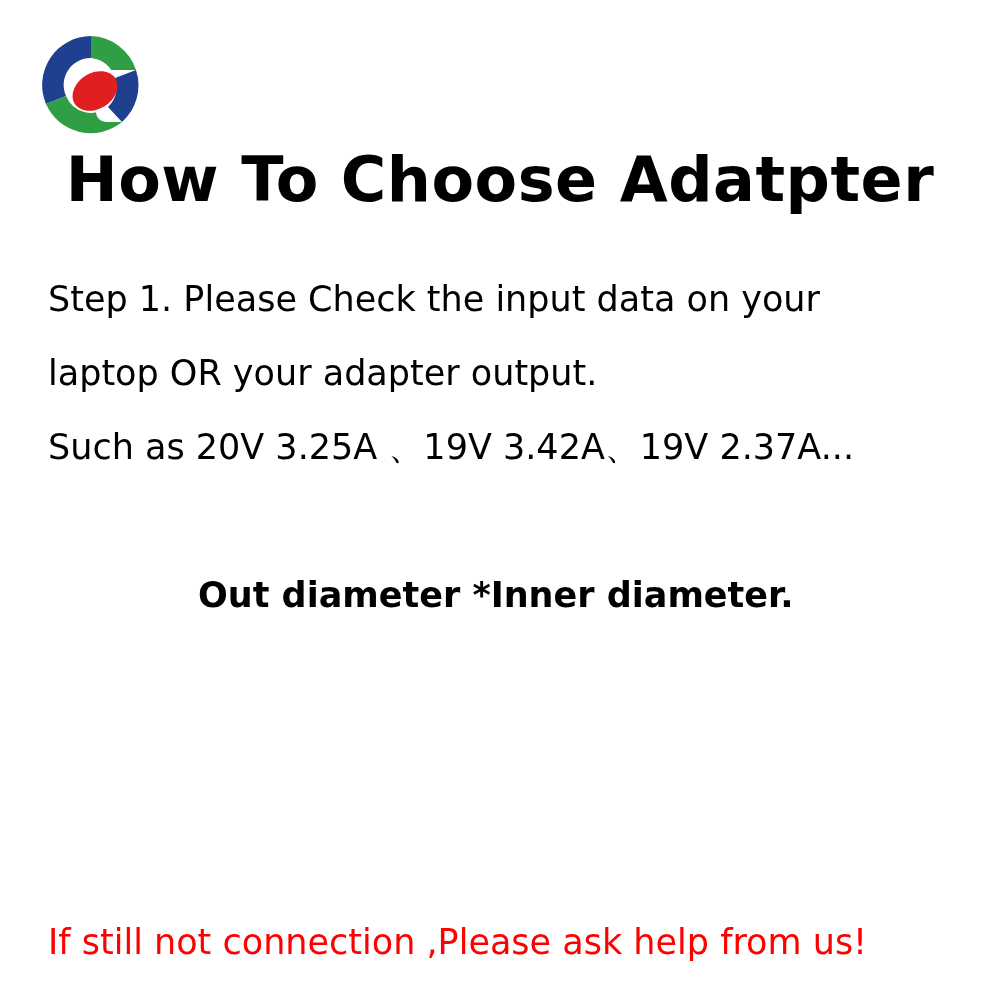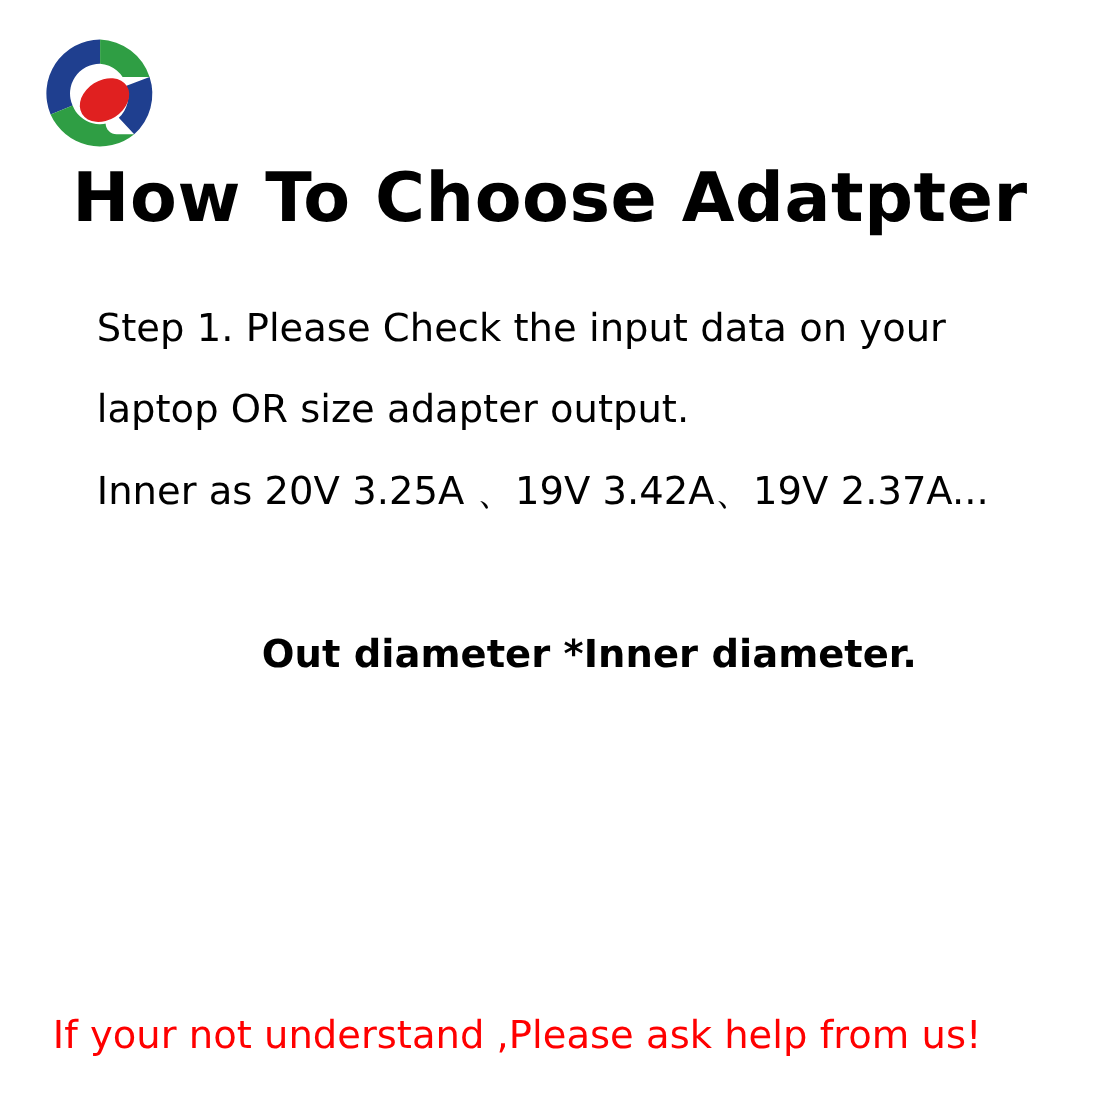--- a/index.html
+++ b/index.html
@@ -53,21 +53,20 @@
     left: 48px;
     top: 262px;
     width: 940px;
   }
   .line {
     font-family: "DejaVu Sans", sans-serif;
     font-size: 35px;
     line-height: 74px;
     color: #000000;
     white-space: nowrap;
-    margin-left: 40px;
   }
   .line.indent {
     padding-left: 150px;
     font-weight: bold;
   }
   .spacer {
     height: 74px;
   }
 
   
@@ -101,24 +100,24 @@
 
       <ellipse cx="59" cy="61" rx="24" ry="18" fill="#e02020" transform="rotate(-32 59 61)"></ellipse>
     </svg>
   </div>
 
   <div class="title">How To Choose Adatpter</div>
 
   <div class="body-block">
 
     <div class="line">Step 1. Please Check the input data on your</div>
-    <div class="line">laptop OR size adapter output.</div>
-    <div class="line">Inner as 20V 3.25A 、19V 3.42A、19V 2.37A...</div>
+    <div class="line">laptop OR your adapter output.</div>
+    <div class="line">Such as 20V 3.25A 、19V 3.42A、19V 2.37A...</div>
 
     <div class="spacer"></div>
 
     <div class="line indent">Out diameter *Inner diameter.</div>
 
   </div>
 
-  <div class="footer-note">If your not understand ,Please ask help from us!</div>
+  <div class="footer-note">If still not connection ,Please ask help from us!</div>
 
 </div>
 
 </body></html>

